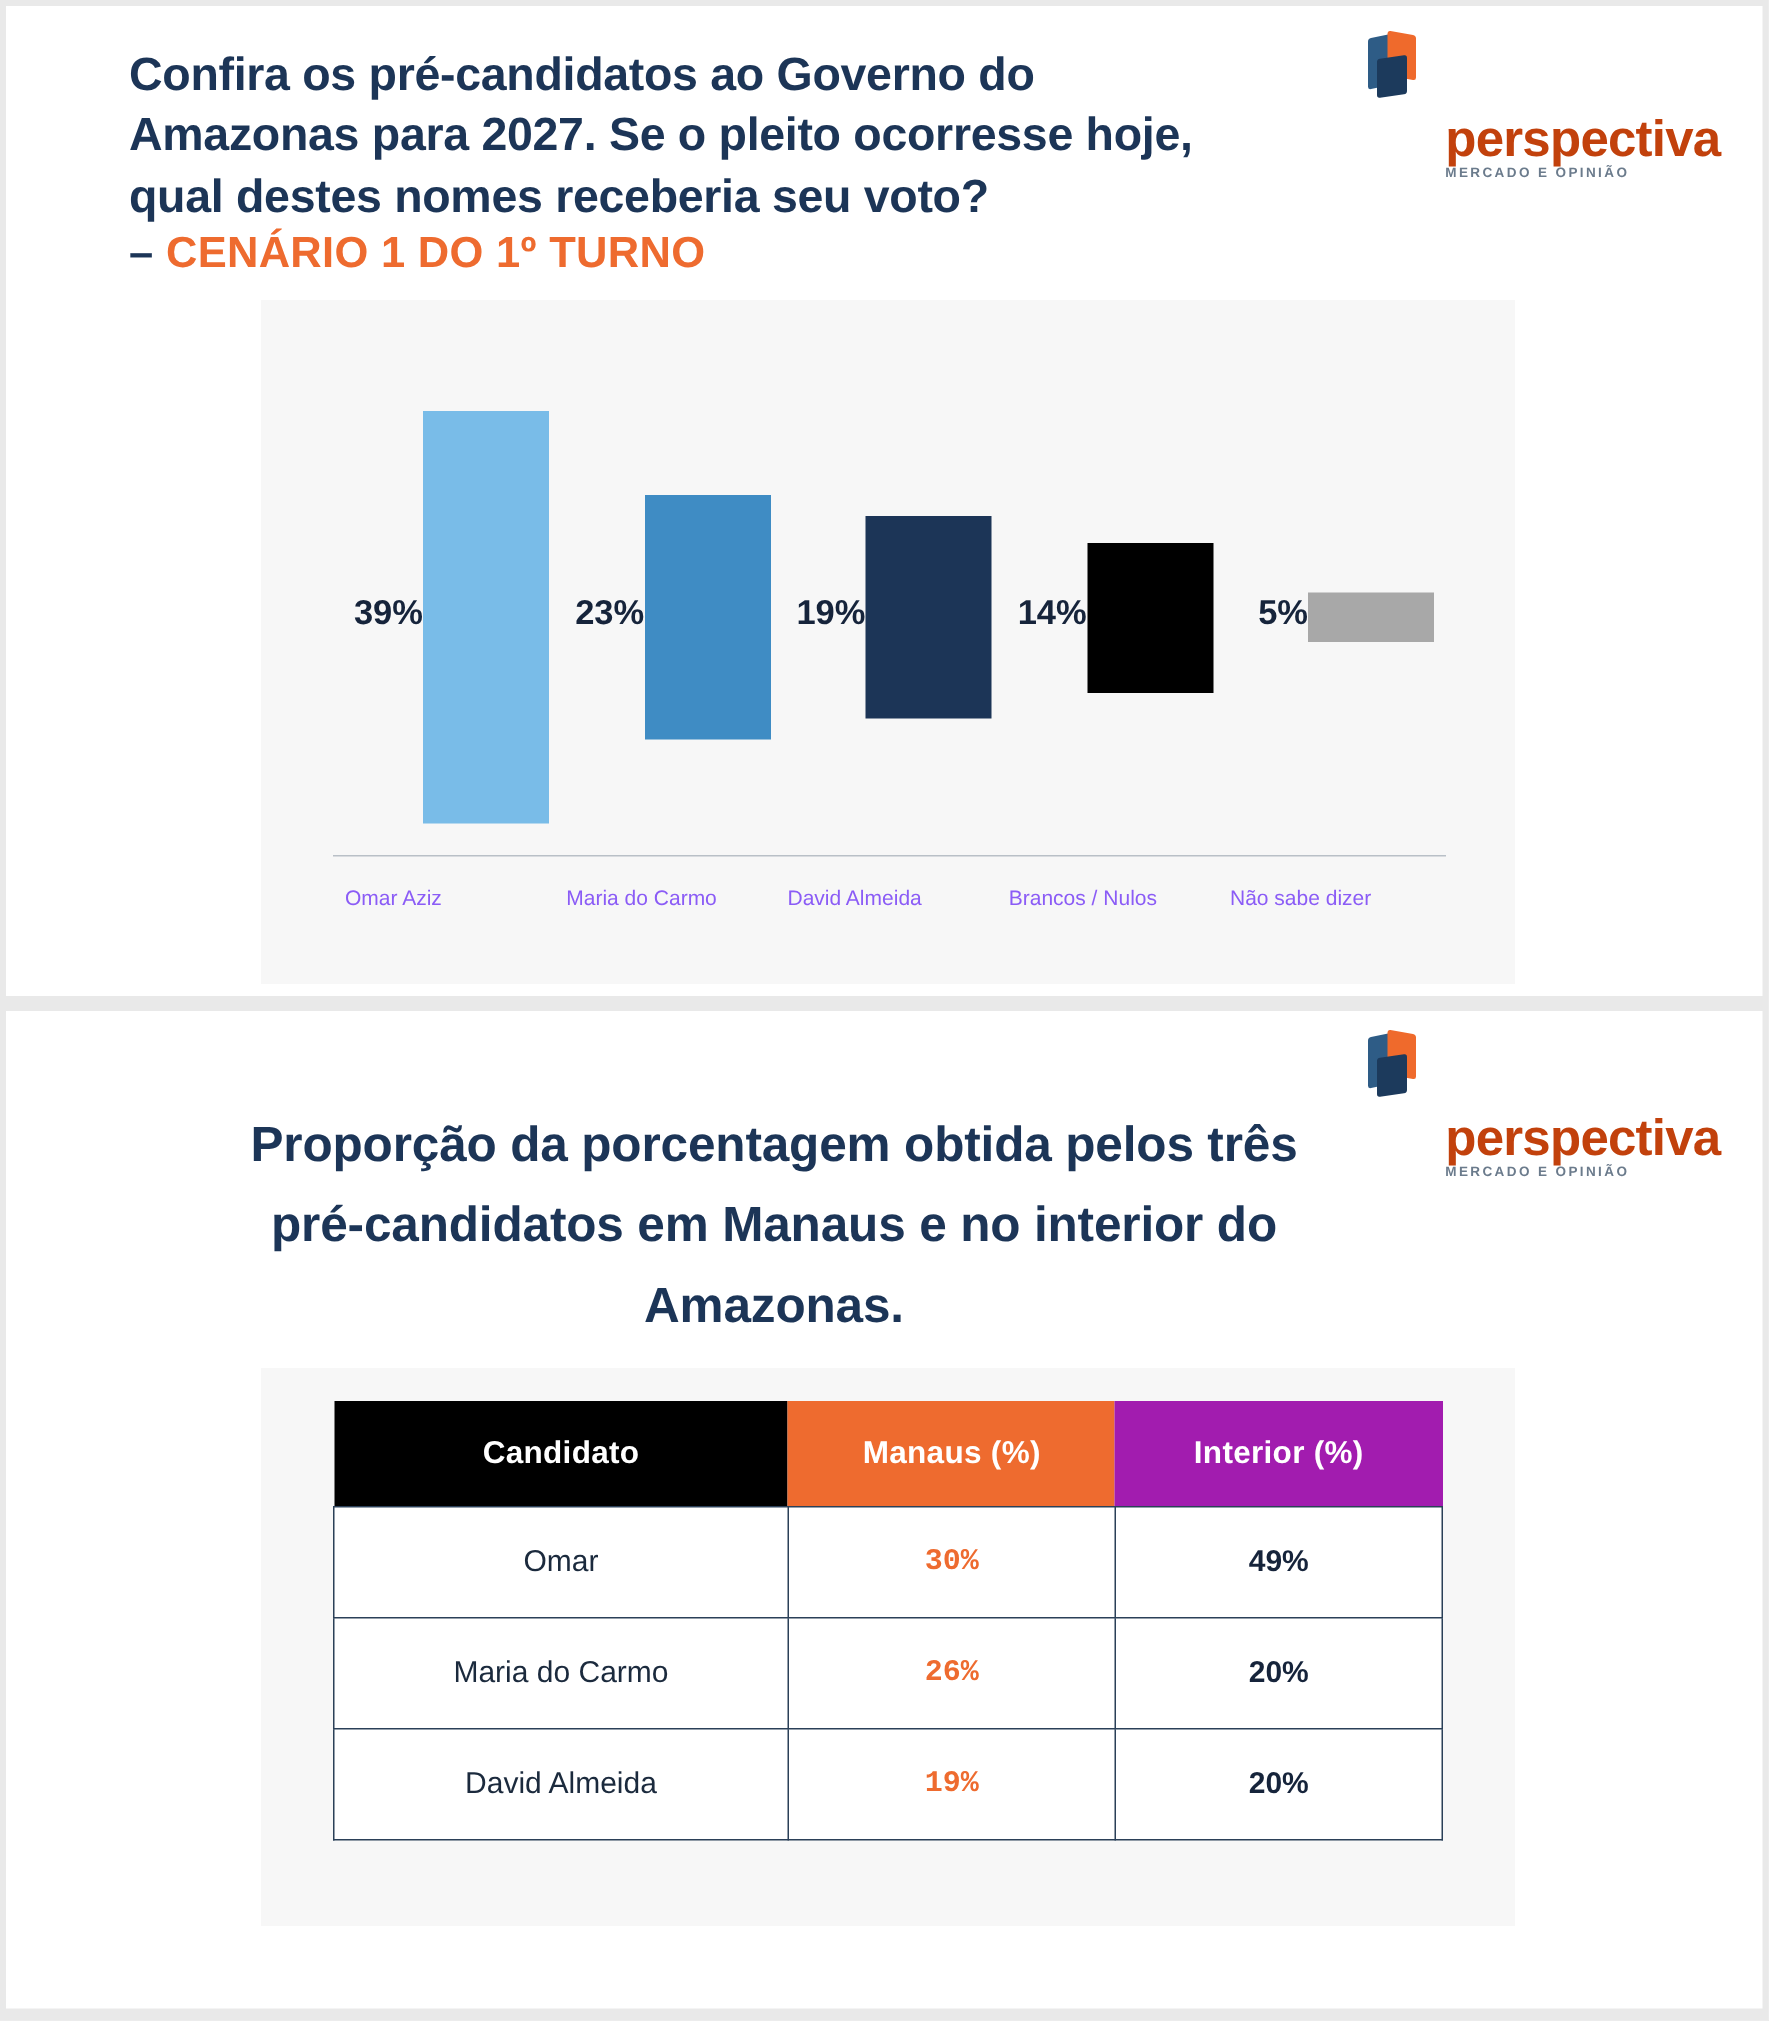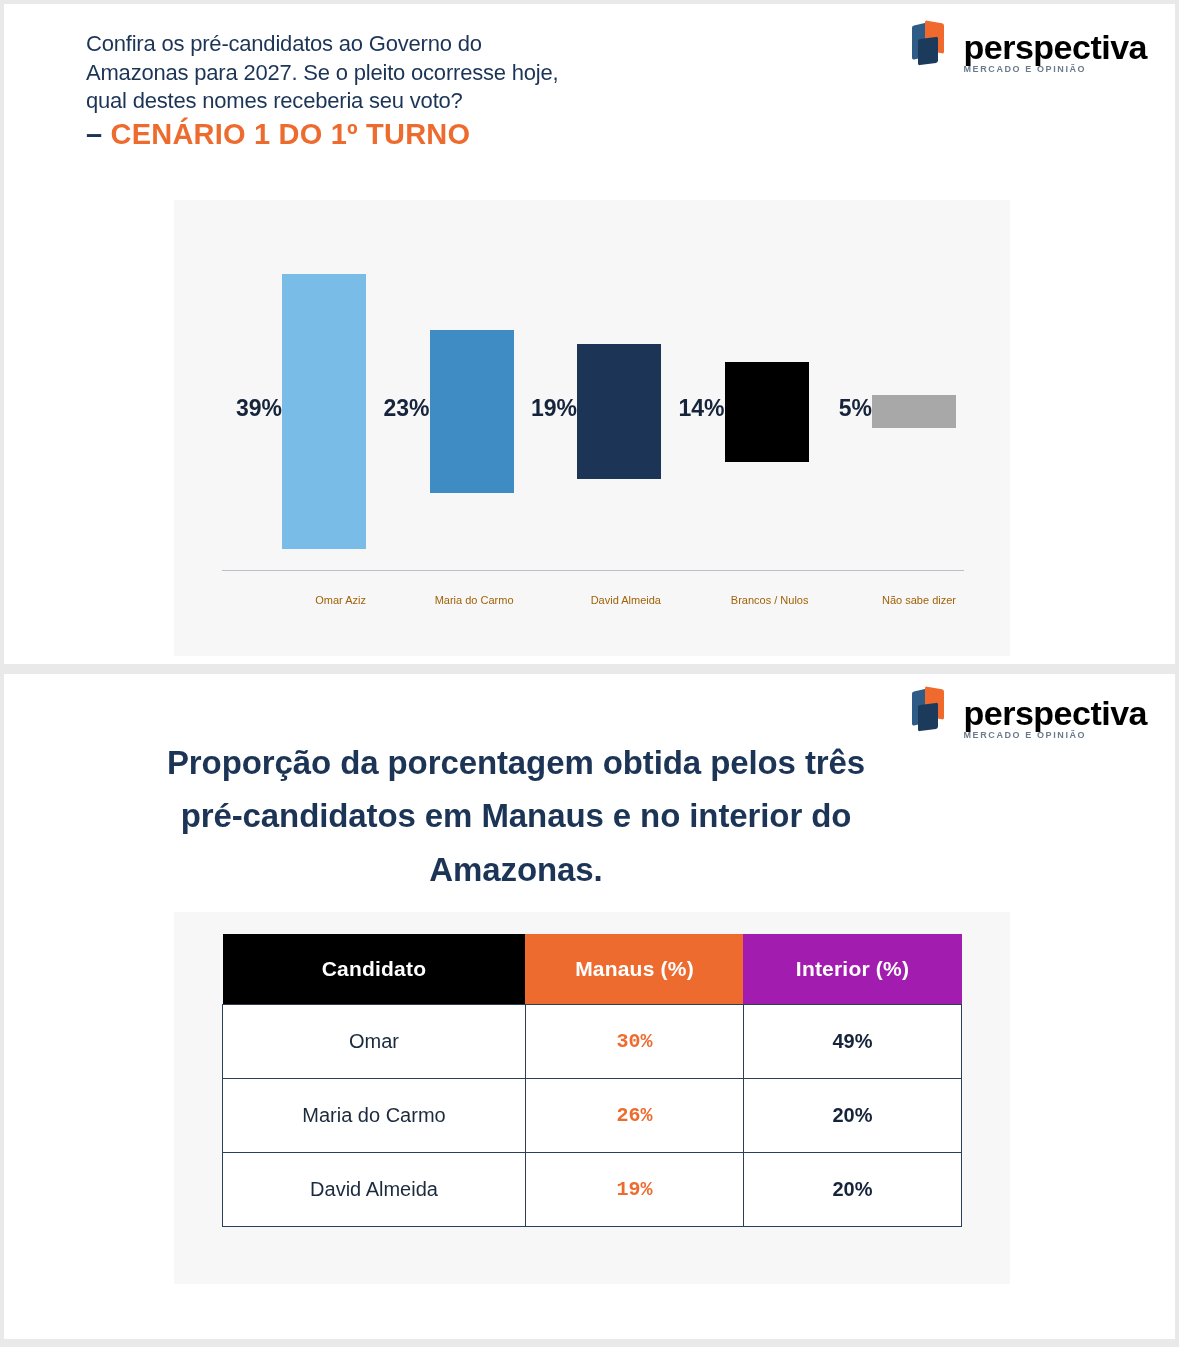--- a/index.html
+++ b/index.html
@@ -44,42 +44,43 @@
     position: absolute;
     border-radius: 2px;
   }
   .lm-a { left: 0; top: 2px; width: 17px; height: 34px; background: #2e5c86; transform: skewY(-12deg); }
   .lm-b { left: 13px; top: 0px; width: 19px; height: 30px; background: #ef6a2c; transform: skewY(10deg); }
   .lm-c { left: 6px; top: 16px; width: 20px; height: 26px; background: #1c3a5c; transform: skewY(-8deg); }
   .logo-text { line-height: 1; padding-top: 8px; }
   .logo-word {
     font-size: 34px;
     font-weight: 700;
-    color: #000000;
+    color: #c2410c;
     letter-spacing: -0.5px;
+    margin-top: 46px;
   }
   .logo-sub {
     font-size: 9px;
     font-weight: 700;
     letter-spacing: 1.6px;
     color: #6b7b8c;
     margin-top: 1px;
   }
 
   .s1-logo { right: 28px; top: 18px; }
 
   .title-block {
     position: absolute;
     left: 82px;
     top: 26px;
     width: 880px;
   }
   .title-line {
-    font-size: 22px;
-    font-weight: 400;
+    font-size: 31px;
+    font-weight: 700;
     color: #1c3557;
     line-height: 1.3;
     letter-spacing: -0.2px;
   }
   .subtitle-line {
     font-size: 29px;
     font-weight: 700;
     color: #ee6b2f;
     line-height: 1.3;
     letter-spacing: 0.2px;
@@ -134,23 +135,23 @@
     position: absolute;
     left: 0;
     bottom: 10px;
     width: 100%;
     display: flex;
     justify-content: space-between;
     padding: 0 8px;
   }
   .xlabel {
     width: 136px;
-    text-align: right;
-    font-size: 11px;
-    color: #a16207;
+    text-align: left;
+    font-size: 14px;
+    color: #8b5cf6;
   }
 
   
   .s2-logo { right: 28px; top: 14px; }
   .s2-title {
     position: absolute;
     left: 82px;
     top: 62px;
     width: 860px;
   }

